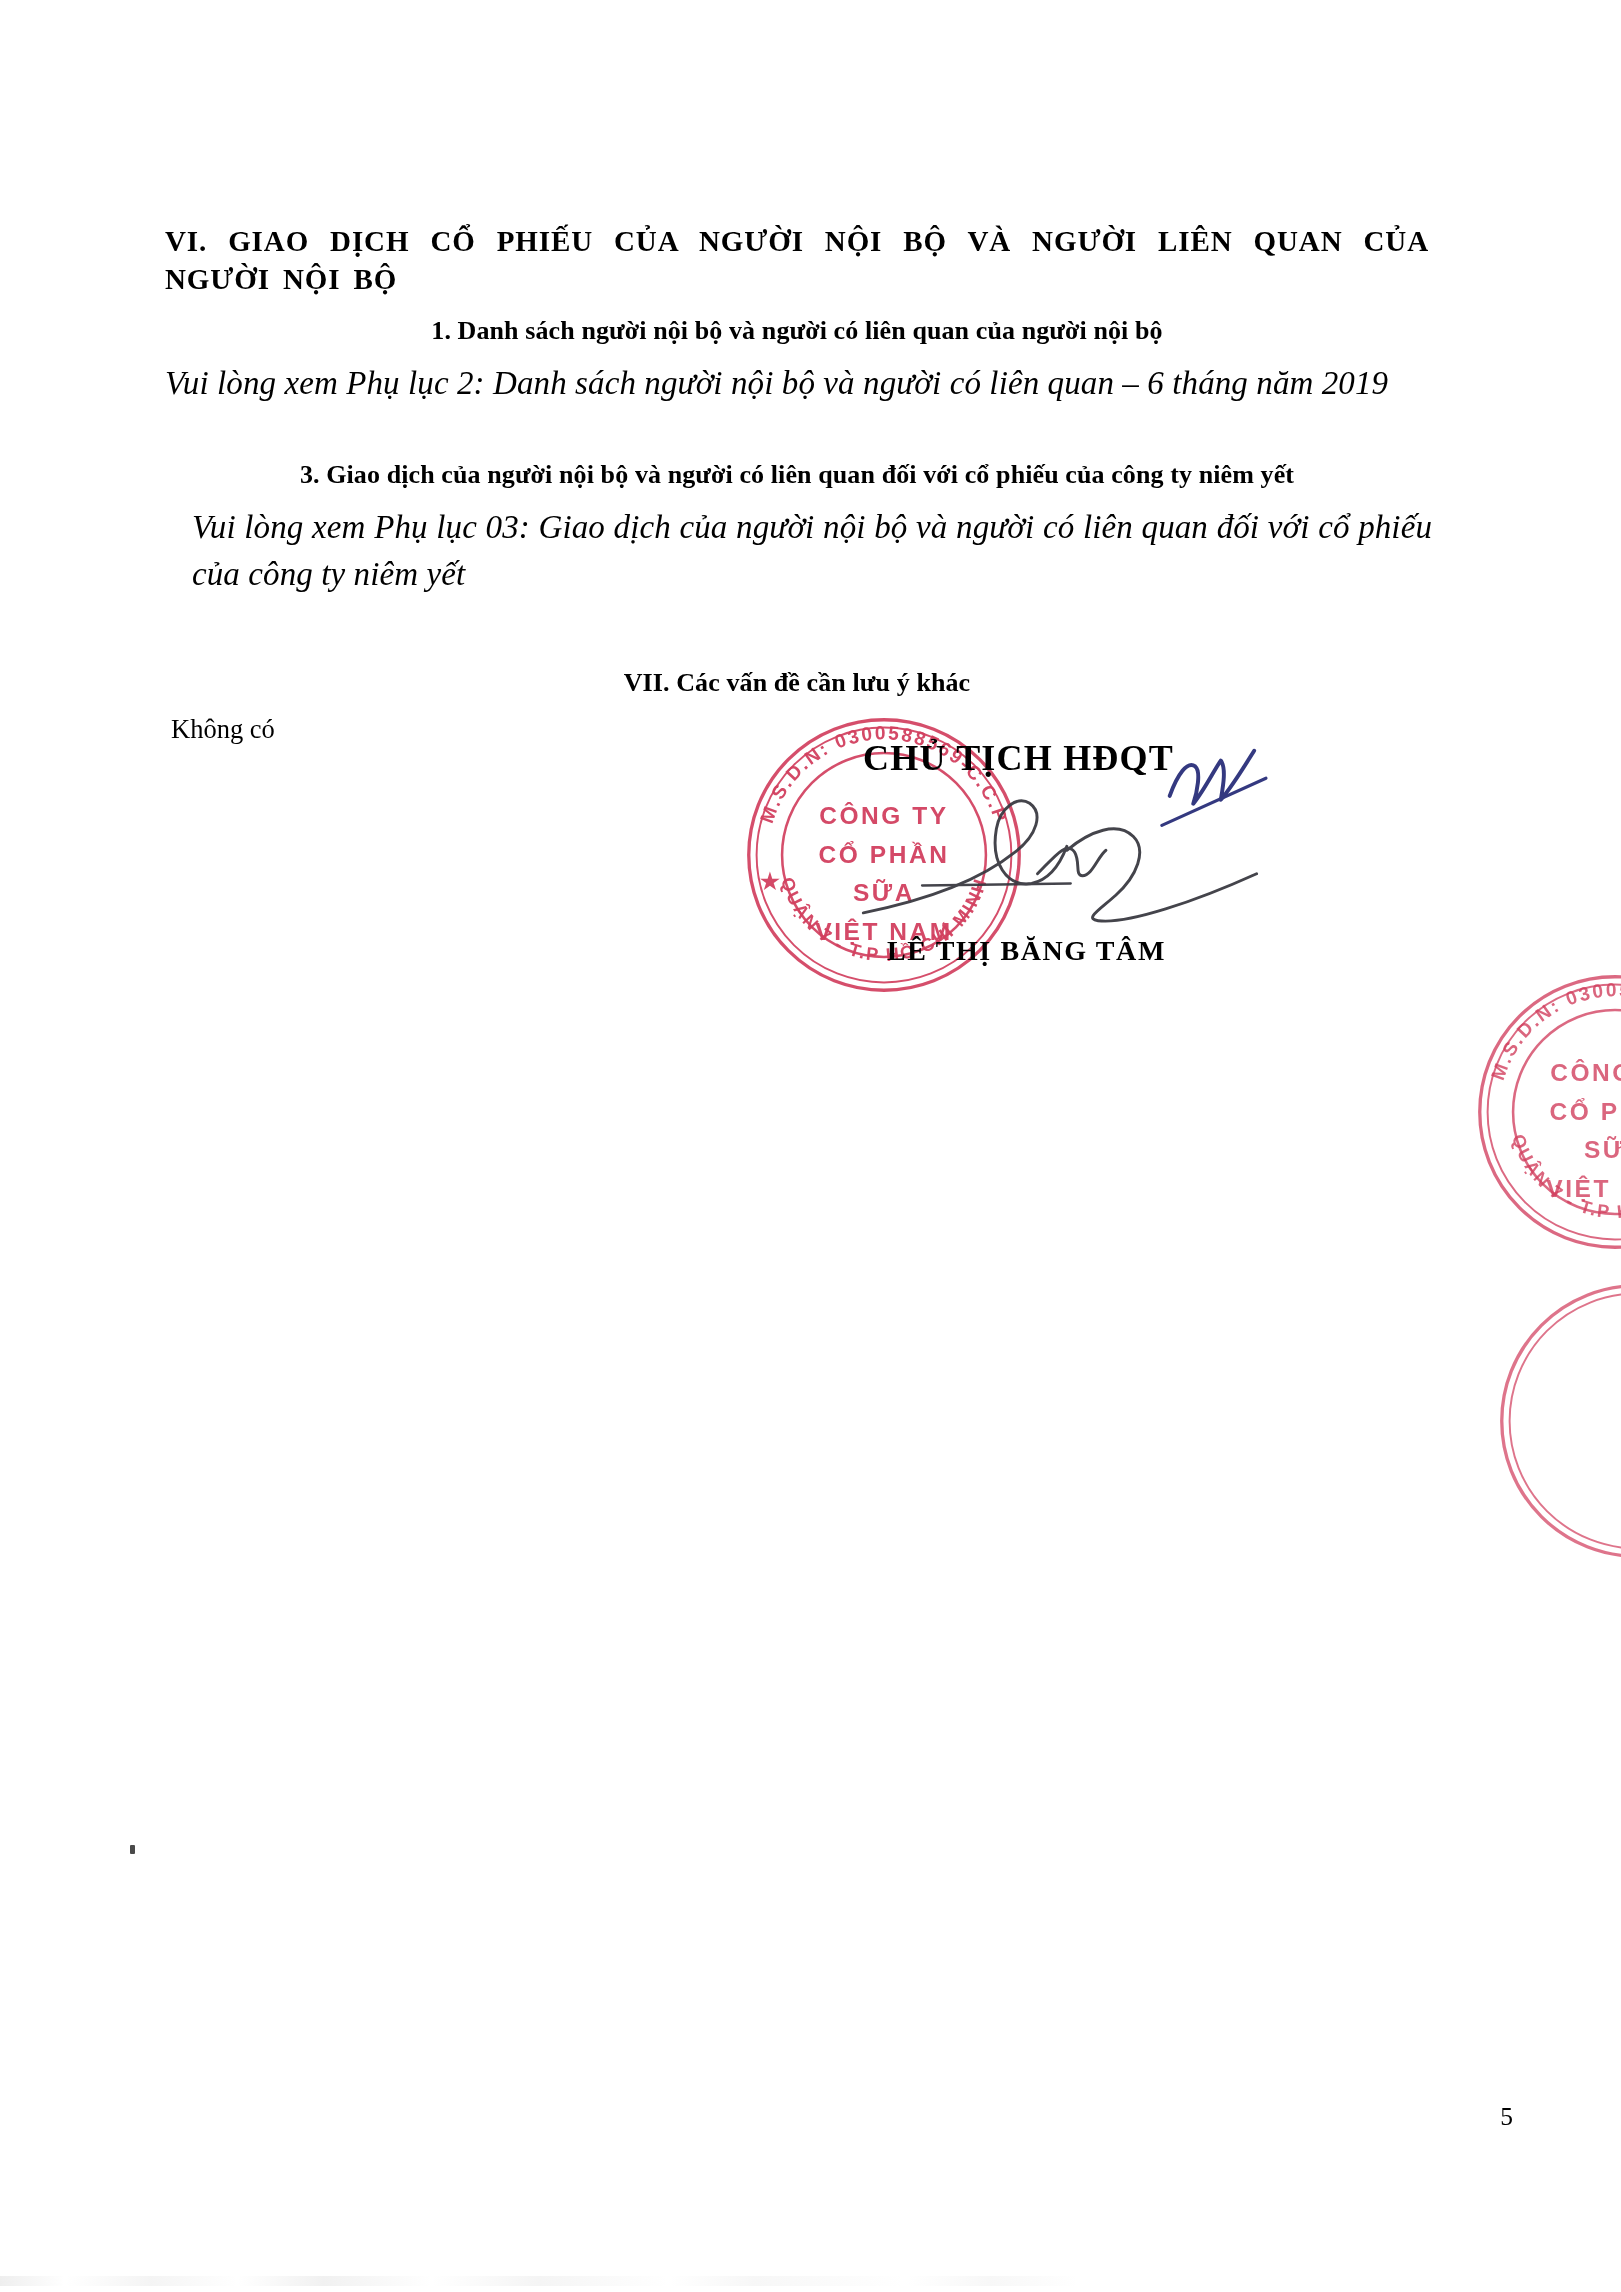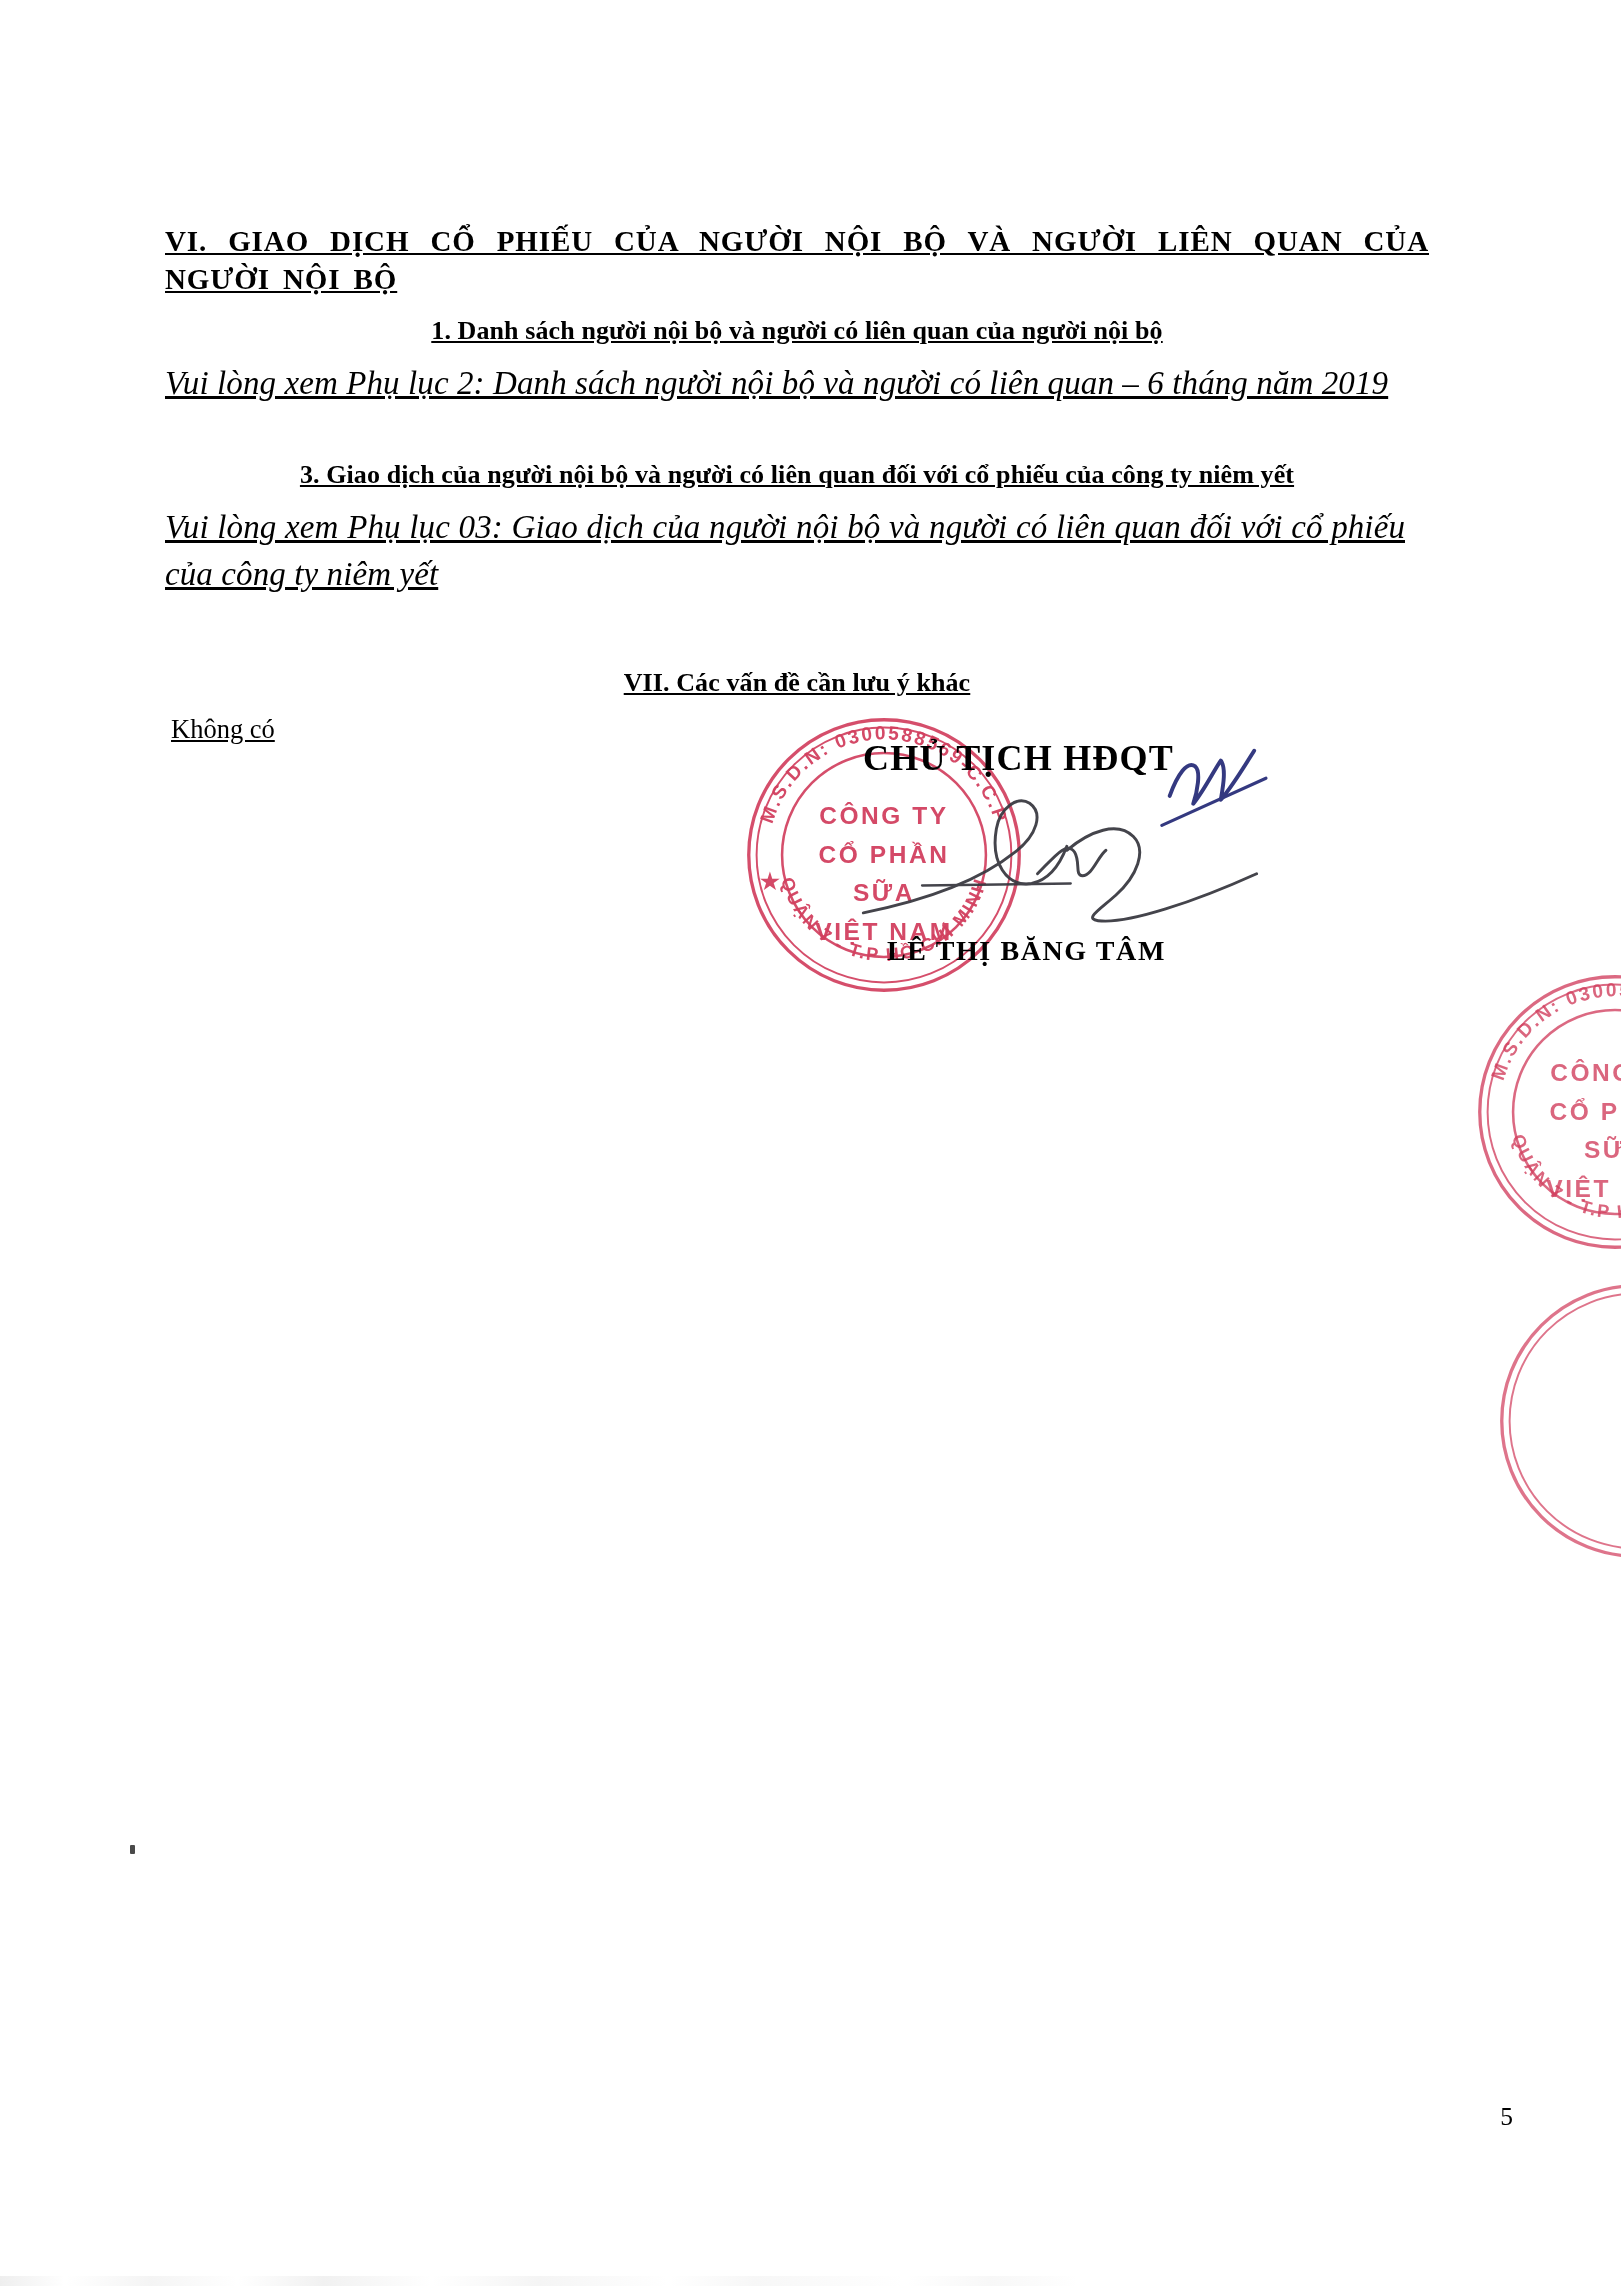--- a/index.html
+++ b/index.html
@@ -18,21 +18,20 @@
     background: #ffffff;
     overflow: hidden;
   }
 
   
   .content {
     position: absolute;
     left: 165px;
     top: 223px;
     width: 1264px;
-    text-decoration: underline;
   }
 
   .sec-heading {
     font-weight: bold;
     font-size: 29px;
     line-height: 1.30;
     letter-spacing: 0.9px;
     word-spacing: 4.9px;
     margin: 0 0 13.7px 0;
     text-align: justify;
@@ -53,20 +52,21 @@
     font-size: 33px;
     line-height: 1.42;
     margin: 0 0 9.8px 0;
     letter-spacing: 0.1px;
   }
 
   .italic-note.justified {
     text-align: justify;
     text-align-last: left;
     width: 1240px;
+    margin-left: 27px;
   }
 
   .gap-md { height: 25.5px; }
   .gap-lg { height: 43px; }
 
   .plain-text {
     font-size: 26.5px;
     line-height: 1.35;
     margin: 6px;
   }

